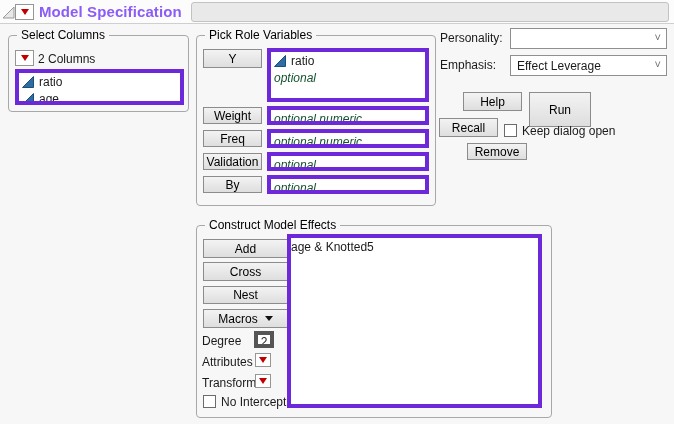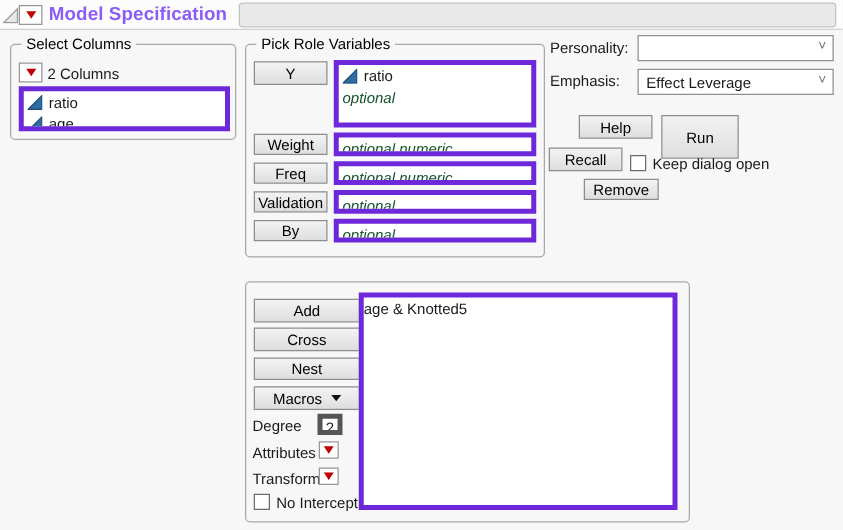--- a/index.html
+++ b/index.html
@@ -157,20 +157,21 @@
 </div>
 
 <button class="btn" style="left:439px; top:92px; width:59px; height:19px;margin-left:24px;">Help</button>
 <button class="btn" style="left:529px; top:92px; width:62px; height:35px;">Run</button>
 <button class="btn" style="left:439px; top:118px; width:59px; height:19px;">Recall</button>
 <div class="checkbox" style="left:504px; top:124px;"></div>
 <div class="label" style="left:522px; top:124px;">Keep dialog open</div>
 <button class="btn" style="left:439px; top:143px; width:60px; height:17px;margin-left:28px;">Remove</button>
 
 <div class="groupbox" style="left:196px; top:225px; width:356px; height:193px;">
+  <div class="legend">Construct Model Effects</div>
 
   <button class="btn" style="left:6px; top:13px; width:85px; height:19px;">Add</button>
   <button class="btn" style="left:6px; top:36px; width:85px; height:19px;">Cross</button>
   <button class="btn" style="left:6px; top:60px; width:85px; height:18px;">Nest</button>
   <button class="btn" style="left:6px; top:83px; width:85px; height:19px;">
     <span>Macros</span>
     <span class="black-tri"></span>
   </button>
 
   <div class="label" style="left:5px; top:108px;">Degree</div>

